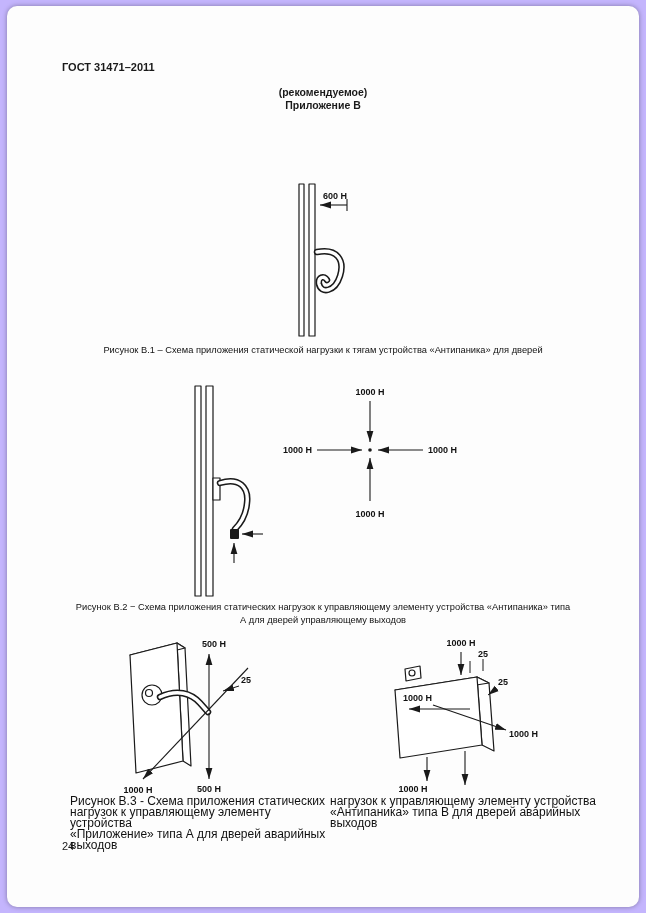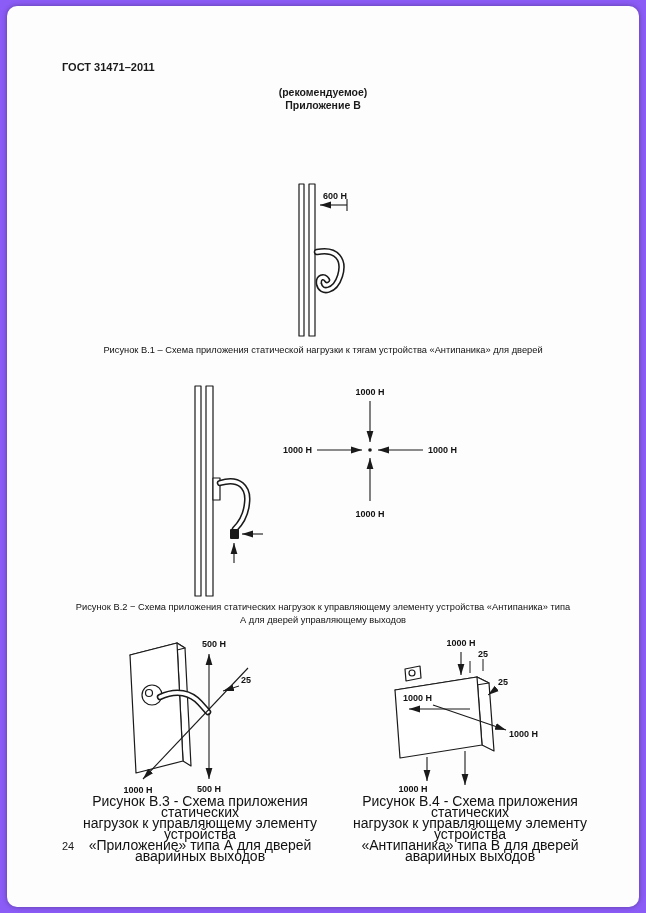--- a/index.html
+++ b/index.html
@@ -1,26 +1,26 @@
 <!DOCTYPE html>
 <html><head>
 <meta charset="utf-8">
 <style>
   html,body{margin:0;padding:0;background:#a8a8a8;}
-  .stage{position:relative;width:646px;height:913px;background:#8b5cf6;overflow:hidden;
+  .stage{position:relative;width:646px;height:913px;background:#c4b5fd;overflow:hidden;
          font-family:"Liberation Sans",sans-serif;color:#1a1a1a;}
   .page{position:absolute;left:7px;top:6px;width:632px;height:901px;background:#fdfdfd;
         border-radius:10px;box-shadow:0 0 5px rgba(0,0,0,.35);}
   .abs{position:absolute;}
   .center{left:0;width:646px;text-align:center;}
   .docnum{font-size:11px;font-weight:bold;}
   .appx{font-size:10.5px;font-weight:bold;line-height:13px;}
   .title{font-size:11.5px;font-weight:bold;}
   .cap{font-size:9.3px;line-height:13px;color:#111;}
-  .smallcap{font-size:14px;line-height:11px;text-align:center;color:#111;}
+  .smallcap{font-size:12px;line-height:11px;text-align:left;color:#111;}
   .pagenum{font-size:11px;}
   svg{overflow:visible;}
   svg text{font-family:"Liberation Sans",sans-serif;font-weight:bold;font-size:9px;fill:#111;}
   .ln{stroke:#1a1a1a;stroke-width:1.1;fill:none;}
   .thin{stroke:#1a1a1a;stroke-width:1;fill:none;}
   .face{fill:#ffffff;stroke:#1a1a1a;stroke-width:1.2;stroke-linejoin:round;}
   .tubeB{stroke:#1a1a1a;stroke-width:6.5;fill:none;stroke-linecap:round;stroke-linejoin:round;}
   .tubeW{stroke:#ffffff;stroke-width:3.4;fill:none;stroke-linecap:round;stroke-linejoin:round;}
 </style>
 </head>
@@ -174,19 +174,18 @@
     </g>
   </svg>
 
   <div class="abs smallcap" style="left:70px;top:796px;width:260px;">
     <div>Рисунок В.3 - Схема приложения статических</div>
     <div>нагрузок к управляющему элементу устройства</div>
     <div>«Приложение» типа А для дверей аварийных выходов</div>
   </div>
 
   <div class="abs smallcap" style="left:330px;top:796px;width:280px;">
-    <div>Рисунок В.4 - Схема приложения статических</div>
     <div>нагрузок к управляющему элементу устройства</div>
     <div>«Антипаника» типа В для дверей аварийных выходов</div>
   </div>
 
   <div class="abs pagenum" style="left:62px;top:840px;">24</div>
 </div>
 
 </body></html>

